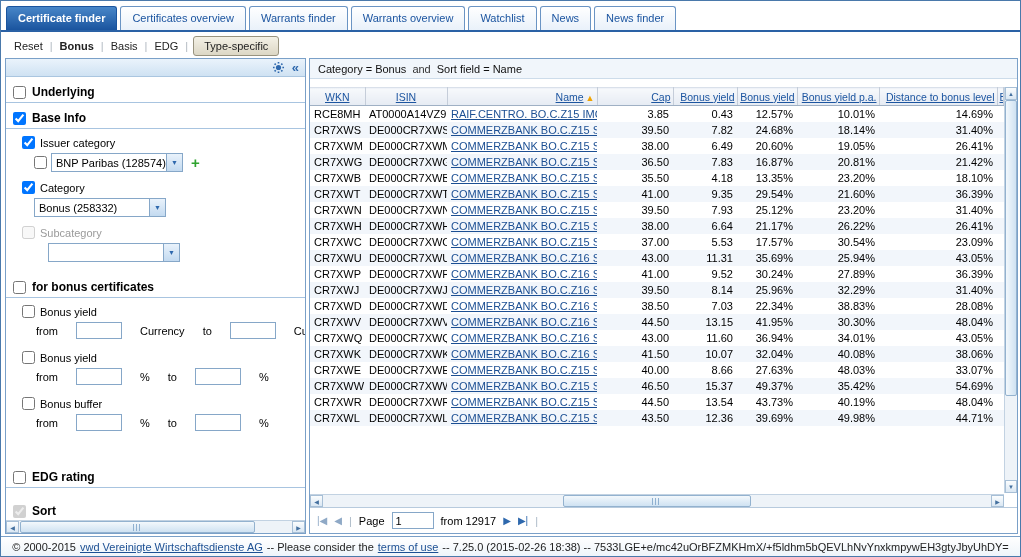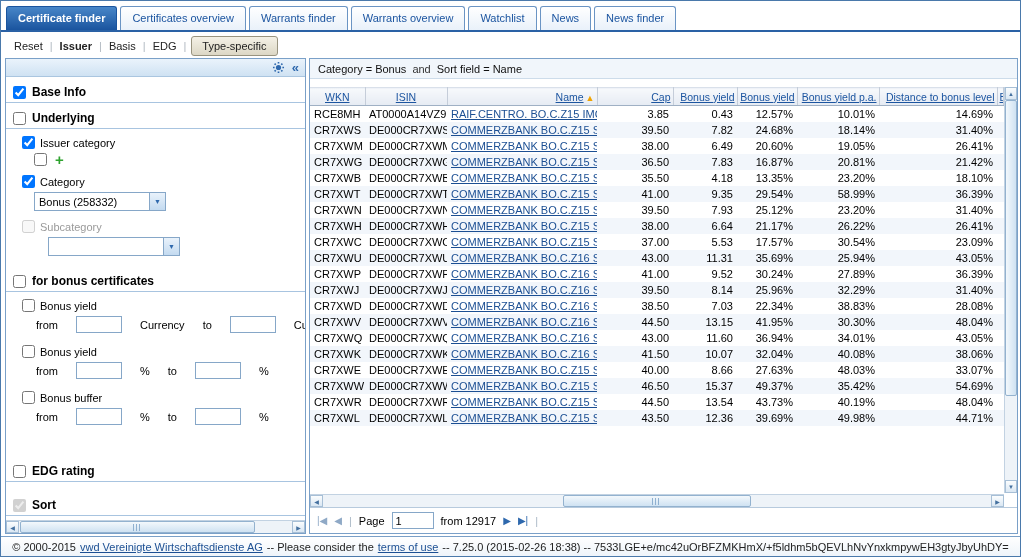--- a/index.html
+++ b/index.html
@@ -79,21 +79,21 @@
 </head>
 <body>
 
 <div class="app">
 
   <div class="tabbar"><div class="tab active">Certificate finder</div><div class="tab">Certificates overview</div><div class="tab">Warrants finder</div><div class="tab">Warrants overview</div><div class="tab">Watchlist</div><div class="tab">News</div><div class="tab">News finder</div></div>
 
   <div class="subtabbar">
       <span class="subtab st-link">Reset</span>
       <span class="subtab-sep">|</span>
-      <span class="subtab st-bold">Issuer</span>
+      <span class="subtab st-bold">Bonus</span>
       <span class="subtab-sep">|</span>
       <span class="subtab st-link">Basis</span>
       <span class="subtab-sep">|</span>
       <span class="subtab st-link">EDG</span>
       <span class="subtab-sep">|</span>
       <span class="subtab st-tab">Type-specific</span>
     </div>
 
   <div class="sidebar">
     <div class="side-head">
@@ -103,35 +103,39 @@
               <circle cx="8" cy="8" r="3.2" fill="#2e68ad" stroke="none"></circle>
               <path d="M8 1.2v2M8 12.8v2M1.2 8h2M12.8 8h2M3.2 3.2l1.4 1.4M11.4 11.4l1.4 1.4M3.2 12.8l1.4-1.4M11.4 4.6l1.4-1.4"></path>
             </g>
           </svg>
         </span>
       <span class="collapse-btn">«</span>
     </div>
     <div class="side-body">
 
       <div class="sec-head">
+        <input type="checkbox" style="">
+        <span class="sec-label">Underlying</span>
+      </div>
+
+      <div class="sec-head">
         <input type="checkbox" checked="" style="">
         <span class="sec-label">Base Info</span>
-      </div>
-
-      <div class="sec-head">
-        <input type="checkbox" style="">
-        <span class="sec-label">Underlying</span>
       </div>
 
       <div class="check-row row-l1">
         <input type="checkbox" checked="" style="">
         <span class="sub-label">Issuer category</span>
       </div>
       <div class="row-l2">
         <input type="checkbox" style="">
+        <span class="dropdown">
+          <span class="dd-value">BNP Paribas (128574)</span>
+          <span class="dd-btn">▼</span>
+        </span>
         <span class="add-btn">+</span>
       </div>
 
       <div class="check-row row-l1">
         <input type="checkbox" checked="" style="">
         <span class="sub-label">Category</span>
       </div>
       <div class="row-l2">
         <span class="dropdown">
           <span class="dd-value">Bonus (258332)</span>
@@ -312,21 +316,21 @@
               <td style="text-align: right;">18.10%</td>
               <td></td>
             </tr>
             <tr>
               <td style="text-align: left;">CR7XWT</td>
               <td style="text-align: left;">DE000CR7XWT7</td>
               <td style="text-align: left;"><span class="name-link">COMMERZBANK BO.C.Z15 SYV</span></td>
               <td style="text-align: right;">41.00</td>
               <td style="text-align: right;">9.35</td>
               <td style="text-align: right;">29.54%</td>
-              <td style="text-align: right;">58.99%</td>
+              <td style="text-align: right;">21.60%</td>
               <td style="text-align: right;">36.39%</td>
               <td></td>
             </tr>
             <tr>
               <td style="text-align: left;">CR7XWN</td>
               <td style="text-align: left;">DE000CR7XWN0</td>
               <td style="text-align: left;"><span class="name-link">COMMERZBANK BO.C.Z15 SYV</span></td>
               <td style="text-align: right;">39.50</td>
               <td style="text-align: right;">7.93</td>
               <td style="text-align: right;">25.12%</td>

